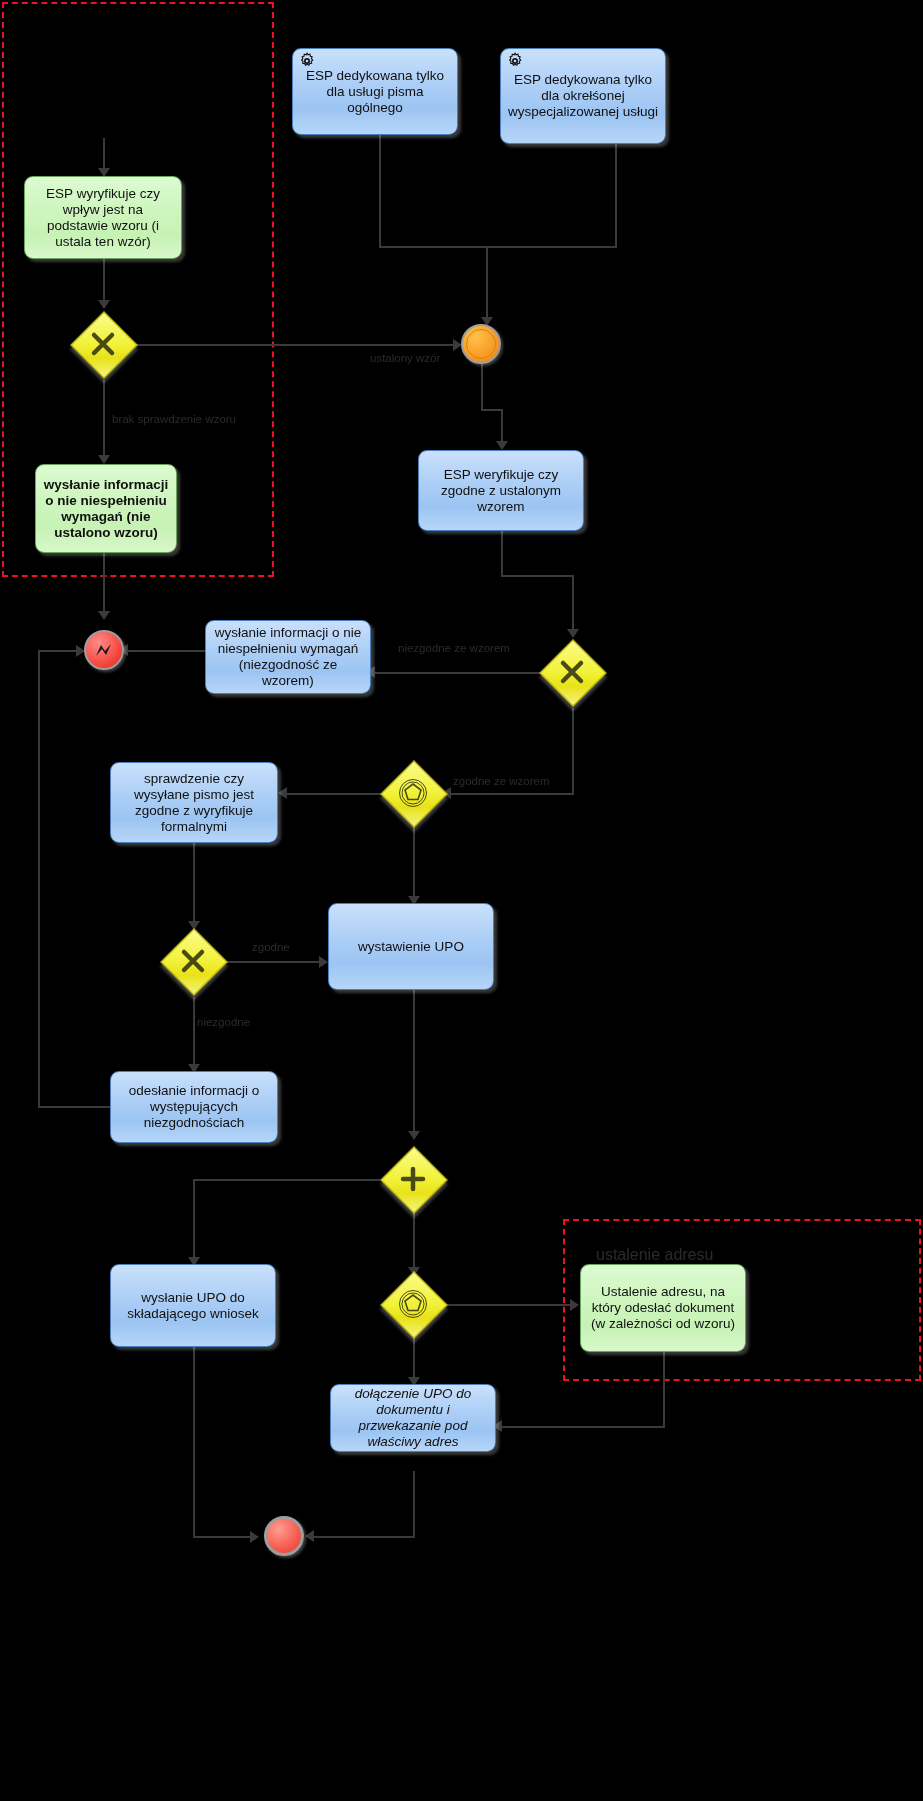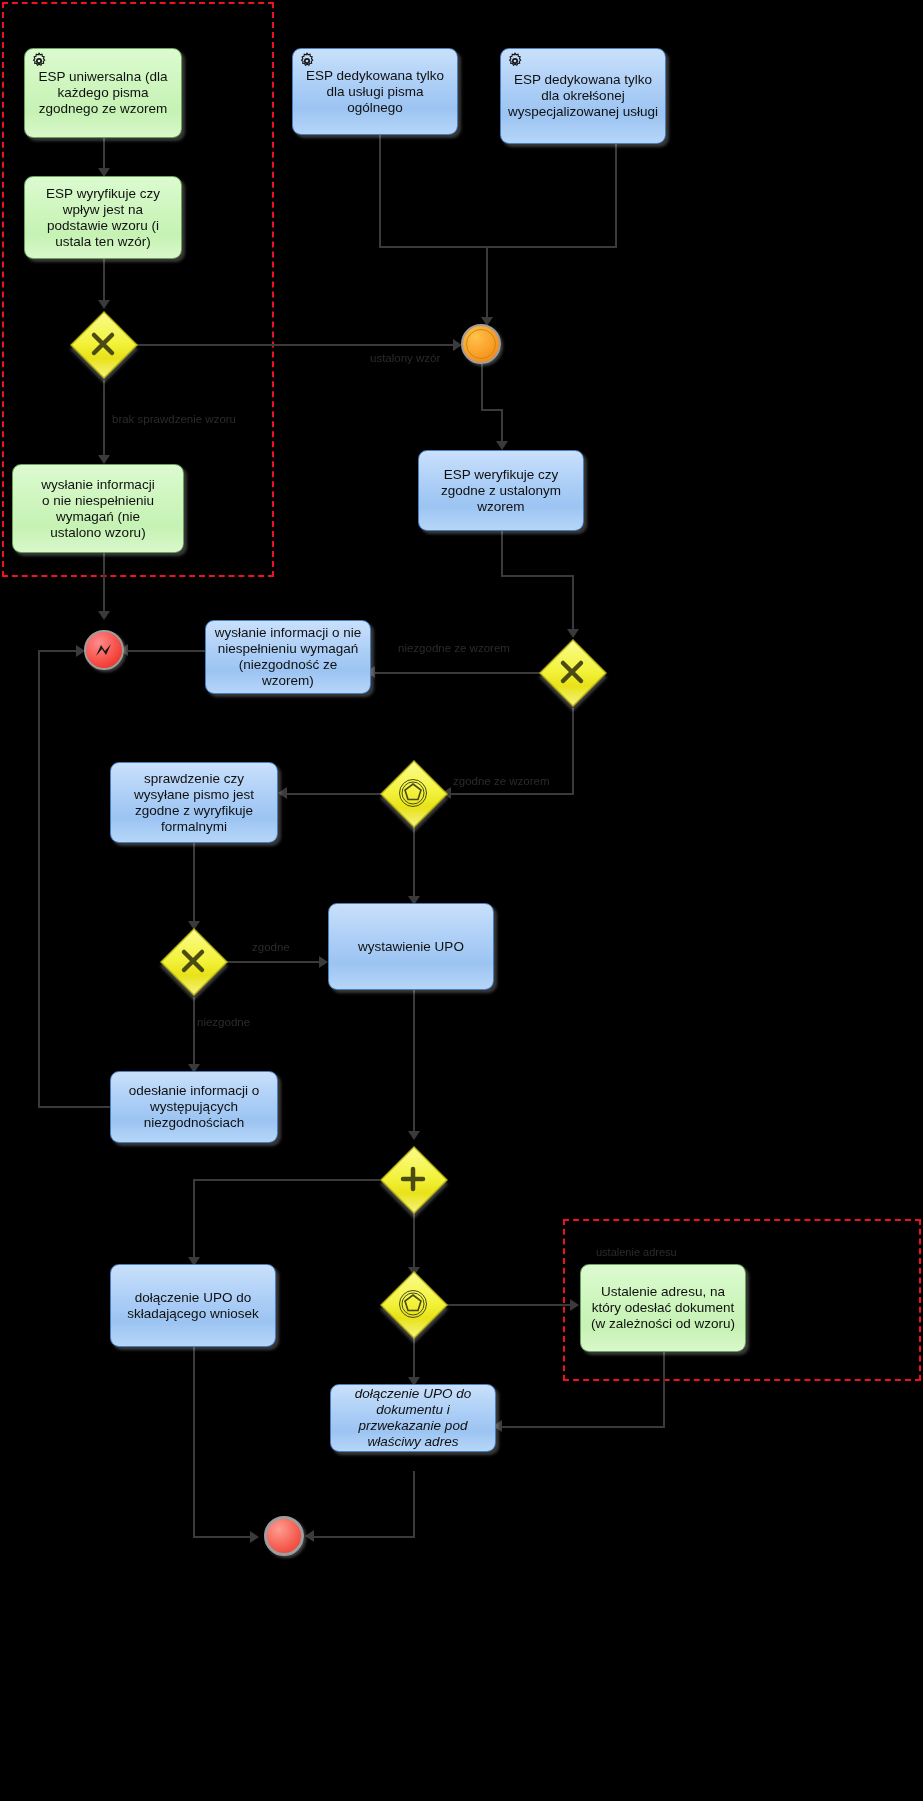--- a/index.html
+++ b/index.html
@@ -92,21 +92,21 @@
   .flabel{
     position:absolute;font-size:11.5px;color:#2b2b2b;z-index:4;
     white-space:nowrap;font-family:"Liberation Sans",sans-serif;
   }
 
   
   .grp{
     position:absolute;border:2.5px dashed #ee1122;box-sizing:border-box;z-index:1;
   }
   .grp-title{
-    position:absolute;font-size:11px;color:#2b2b2b;z-index:4;white-space:nowrap;
+    position:absolute;font-size:16px;color:#2b2b2b;z-index:4;white-space:nowrap;
   }
 </style>
 </head>
 <body>
 
 <div id="canvas">
 
   <div class="grp" style="left:2px;top:2px;width:272px;height:575px;"></div>
   <div class="grp" style="left:563px;top:1219px;width:358px;height:162px;"></div>
   <div class="grp-title" style="left:596px;top:1246px;">ustalenie adresu</div>
@@ -202,27 +202,20 @@
   <div class="ln h" style="left:310px;top:1536px;width:105px;"></div>
   <div class="arw l" style="left:305px;top:1530px;"></div>
 
   <div class="flabel" style="left:370px;top:352px;">ustalony wzór</div>
   <div class="flabel" style="left:112px;top:413px;">brak sprawdzenie wzoru</div>
   <div class="flabel" style="left:398px;top:642px;">niezgodne ze wzorem</div>
   <div class="flabel" style="left:453px;top:775px;">zgodne ze wzorem</div>
   <div class="flabel" style="left:252px;top:941px;text-align:center;">zgodne</div>
   <div class="flabel" style="left:197px;top:1016px;">niezgodne</div>
 
-  <div class="task green" style="left:24px;top:48px;width:158px;height:90px;">
-    <svg class="gear" viewBox="0 0 24 24">
-      <path d="M12 8a4 4 0 100 8 4 4 0 000-8zm0 2.2a1.8 1.8 0 110 3.6 1.8 1.8 0 010-3.6z" fill="#111"></path>
-      <path d="M12 1.6l1.5 2.1 2.5-.7.4 2.6 2.5.8-1 2.4 1.7 2-2 1.7.6 2.6-2.6.2-1.1 2.4-2.3-1.2-2.3 1.2-1.1-2.4-2.6-.2.6-2.6-2-1.7 1.7-2-1-2.4 2.5-.8.4-2.6 2.5.7z" fill="none" stroke="#111" stroke-width="1.5"></path>
-    </svg>
-    <span class="lbl">ESP uniwersalna (dla każdego pisma zgodnego ze wzorem</span>
-  </div>
 
   <div class="task blue" style="left:292px;top:48px;width:166px;height:87px;">
     <svg class="gear" viewBox="0 0 24 24">
       <path d="M12 8a4 4 0 100 8 4 4 0 000-8zm0 2.2a1.8 1.8 0 110 3.6 1.8 1.8 0 010-3.6z" fill="#111"></path>
       <path d="M12 1.6l1.5 2.1 2.5-.7.4 2.6 2.5.8-1 2.4 1.7 2-2 1.7.6 2.6-2.6.2-1.1 2.4-2.3-1.2-2.3 1.2-1.1-2.4-2.6-.2.6-2.6-2-1.7 1.7-2-1-2.4 2.5-.8.4-2.6 2.5.7z" fill="none" stroke="#111" stroke-width="1.5"></path>
     </svg>
     <span class="lbl">ESP dedykowana tylko dla usługi pisma ogólnego</span>
   </div>
 
   <div class="task blue" style="left:500px;top:48px;width:166px;height:96px;">
@@ -230,21 +223,21 @@
       <path d="M12 8a4 4 0 100 8 4 4 0 000-8zm0 2.2a1.8 1.8 0 110 3.6 1.8 1.8 0 010-3.6z" fill="#111"></path>
       <path d="M12 1.6l1.5 2.1 2.5-.7.4 2.6 2.5.8-1 2.4 1.7 2-2 1.7.6 2.6-2.6.2-1.1 2.4-2.3-1.2-2.3 1.2-1.1-2.4-2.6-.2.6-2.6-2-1.7 1.7-2-1-2.4 2.5-.8.4-2.6 2.5.7z" fill="none" stroke="#111" stroke-width="1.5"></path>
     </svg>
     <span class="lbl">ESP dedykowana tylko dla okrełśonej wyspecjalizowanej usługi</span>
   </div>
 
   <div class="task green" style="left:24px;top:176px;width:158px;height:83px;">
     <span class="lbl">ESP wyryfikuje czy wpływ jest na podstawie wzoru (i ustala ten wzór)</span>
   </div>
 
-  <div class="task green" style="left:12px;top:464px;width:172px;height:89px;">
+  <div class="task green" style="left:35px;top:464px;width:142px;height:89px;font-weight:bold;">
     <span class="lbl">wysłanie informacji
 o nie niespełnieniu
 wymagań  (nie
 ustalono wzoru)</span>
   </div>
 
   <div class="task blue" style="left:418px;top:450px;width:166px;height:81px;">
     <span class="lbl">ESP weryfikuje czy zgodne z ustalonym wzorem</span>
   </div>
 
@@ -258,21 +251,21 @@
 
   <div class="task blue" style="left:328px;top:903px;width:166px;height:87px;">
     <span class="lbl">wystawienie UPO</span>
   </div>
 
   <div class="task blue" style="left:110px;top:1071px;width:168px;height:72px;">
     <span class="lbl">odesłanie informacji o występujących niezgodnościach</span>
   </div>
 
   <div class="task blue" style="left:110px;top:1264px;width:166px;height:83px;">
-    <span class="lbl">dołączenie UPO do składającego wniosek</span>
+    <span class="lbl">wysłanie UPO do składającego wniosek</span>
   </div>
 
   <div class="task green" style="left:580px;top:1264px;width:166px;height:88px;">
     <span class="lbl">Ustalenie adresu, na który odesłać dokument (w zależności od wzoru)</span>
   </div>
 
   <div class="task blue" style="left:330px;top:1384px;width:166px;height:68px;font-style:italic;">
     <span class="lbl">dołączenie UPO do dokumentu i przwekazanie pod właściwy adres</span>
   </div>
 

